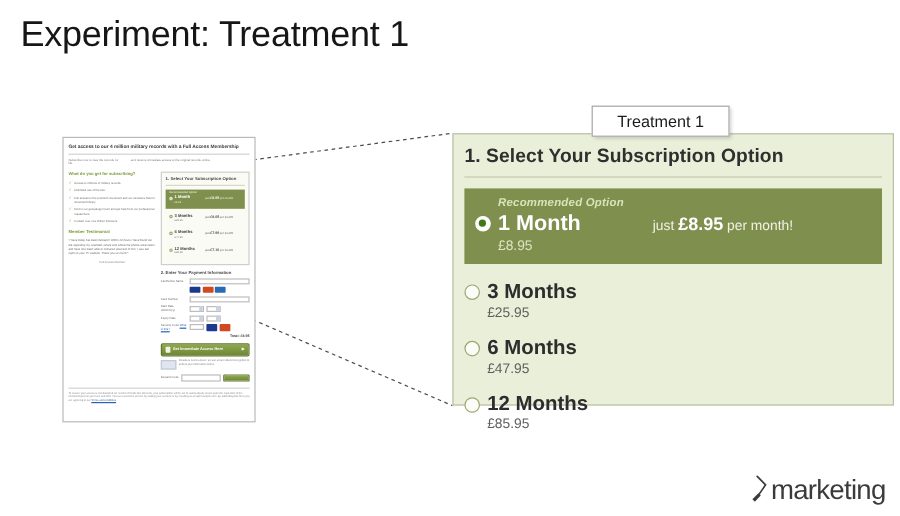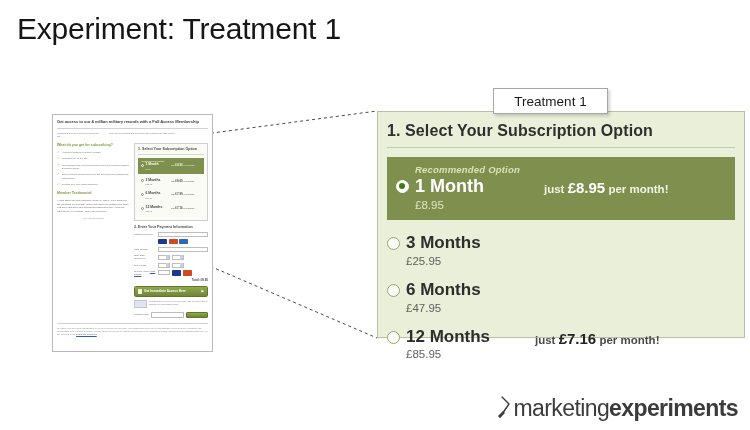--- a/index.html
+++ b/index.html
@@ -210,21 +210,21 @@
     position: relative;
   }
   .radio.sel { border-color: #ffffff; background: #ffffff; }
   .radio.sel::after {
     content: ""; position: absolute; left: 2.4px; top: 2.4px;
     width: 6px; height: 6px; border-radius: 50%; background: #3f7a13;
   }
 
   .opt-name { font-size: 17px; font-weight: bold; color: #2d2d2d; line-height: 1.05; }
   .opt-total { font-size: 11.5px; color: #5e5e5e; margin-top: 3px; }
-  .opt-just { font-size: 11.5px; color: #4a4a4a; line-height: 1.45; font-weight: bold; }
+  .opt-just { font-size: 11.5px; color: #4a4a4a; line-height: 1.45; }
   .opt-just b { font-size: 15px; color: #222; }
 
   .rec-band {
     background: #7f8f4e;
     margin: 9px 9px 0 9px;
     padding: 7px 0 9px 0;
   }
   .rec-band .opt { padding: 0 9px; }
   .rec-label {
     font-size: 9.5px; font-style: italic; font-weight: bold;
@@ -488,28 +488,22 @@
   </div>
 
   <div class="opt opt-plain">
     <div class="left">
       <span class="radio"></span>
       <span>
         <div class="opt-name">12 Months</div>
         <div class="opt-total">£85.95</div>
       </span>
     </div>
-    <div class="right opt-just">
-      <span>just</span>
-      <b>£7.16</b>
-      <span>per month!</span>
-    </div>
   </div>
 </div>
 
 <div class="logo">
   <svg class="logo-mark" viewBox="0 0 17 24">
     <path d="M6 2 L13 9 M4 22 L13 9" stroke="#3b3b3b" stroke-width="1.4" fill="none" stroke-linecap="round"></path>
     <path d="M2 21 L7 16 L9 18 L4 23 Z" fill="#3b3b3b"></path>
   </svg>
   <span class="logo-light">marketing</span>
-    <span class="logo-bold">experiments</span>
 </div>
 
 </body></html>

